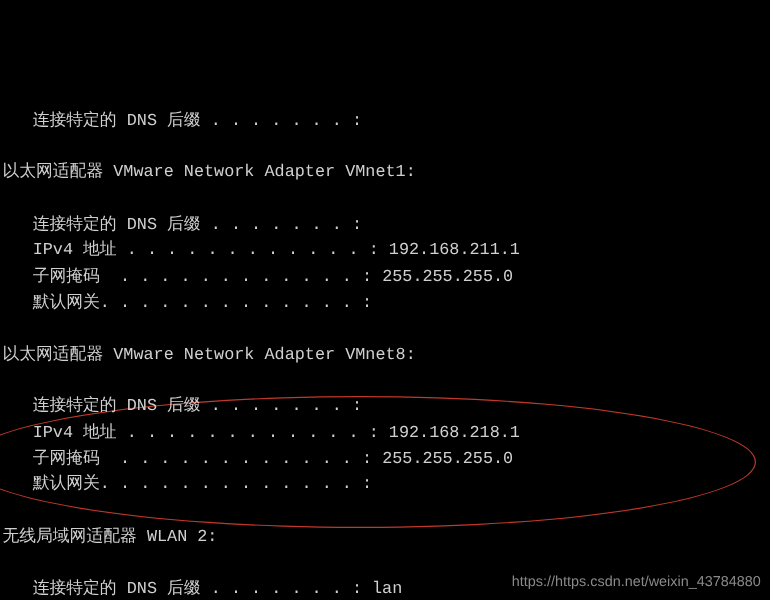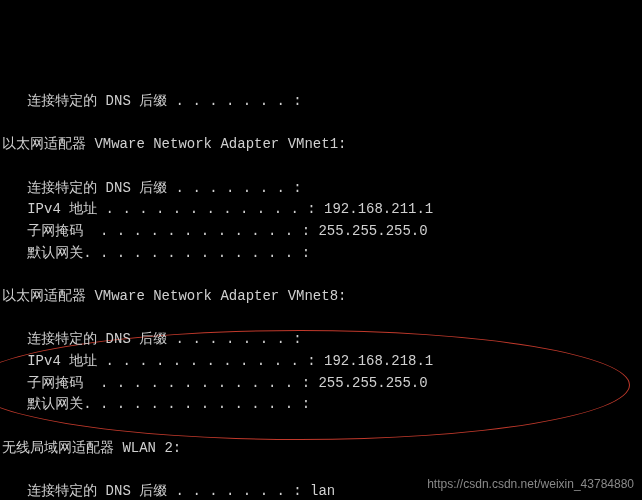--- a/index.html
+++ b/index.html
@@ -48,16 +48,16 @@
   </style>
 </head>
 <body>
 
 
 
 <div class="terminal" id="term"><span class="line">   连接特定的 DNS 后缀 . . . . . . . :</span><span class="line"></span><span class="line">以太网适配器 VMware Network Adapter VMnet1:</span><span class="line"></span><span class="line">   连接特定的 DNS 后缀 . . . . . . . :</span><span class="line">   IPv4 地址 . . . . . . . . . . . . : 192.168.211.1</span><span class="line">   子网掩码  . . . . . . . . . . . . : 255.255.255.0</span><span class="line">   默认网关. . . . . . . . . . . . . :</span><span class="line"></span><span class="line">以太网适配器 VMware Network Adapter VMnet8:</span><span class="line"></span><span class="line">   连接特定的 DNS 后缀 . . . . . . . :</span><span class="line">   IPv4 地址 . . . . . . . . . . . . : 192.168.218.1</span><span class="line">   子网掩码  . . . . . . . . . . . . : 255.255.255.0</span><span class="line">   默认网关. . . . . . . . . . . . . :</span><span class="line"></span><span class="line">无线局域网适配器 WLAN 2:</span><span class="line"></span><span class="line">   连接特定的 DNS 后缀 . . . . . . . : lan</span></div>
 
 <div class="ellipse-highlight" id="ellipse" style="left: -30px; top: 330px; width: 660px; height: 110px;"></div>
 
-<div class="watermark">https://csdn.csdn.net/weixin_43784880</div>
+<div class="watermark">https://https.csdn.net/weixin_43784880</div>
 
 
 
 
 </body></html>

